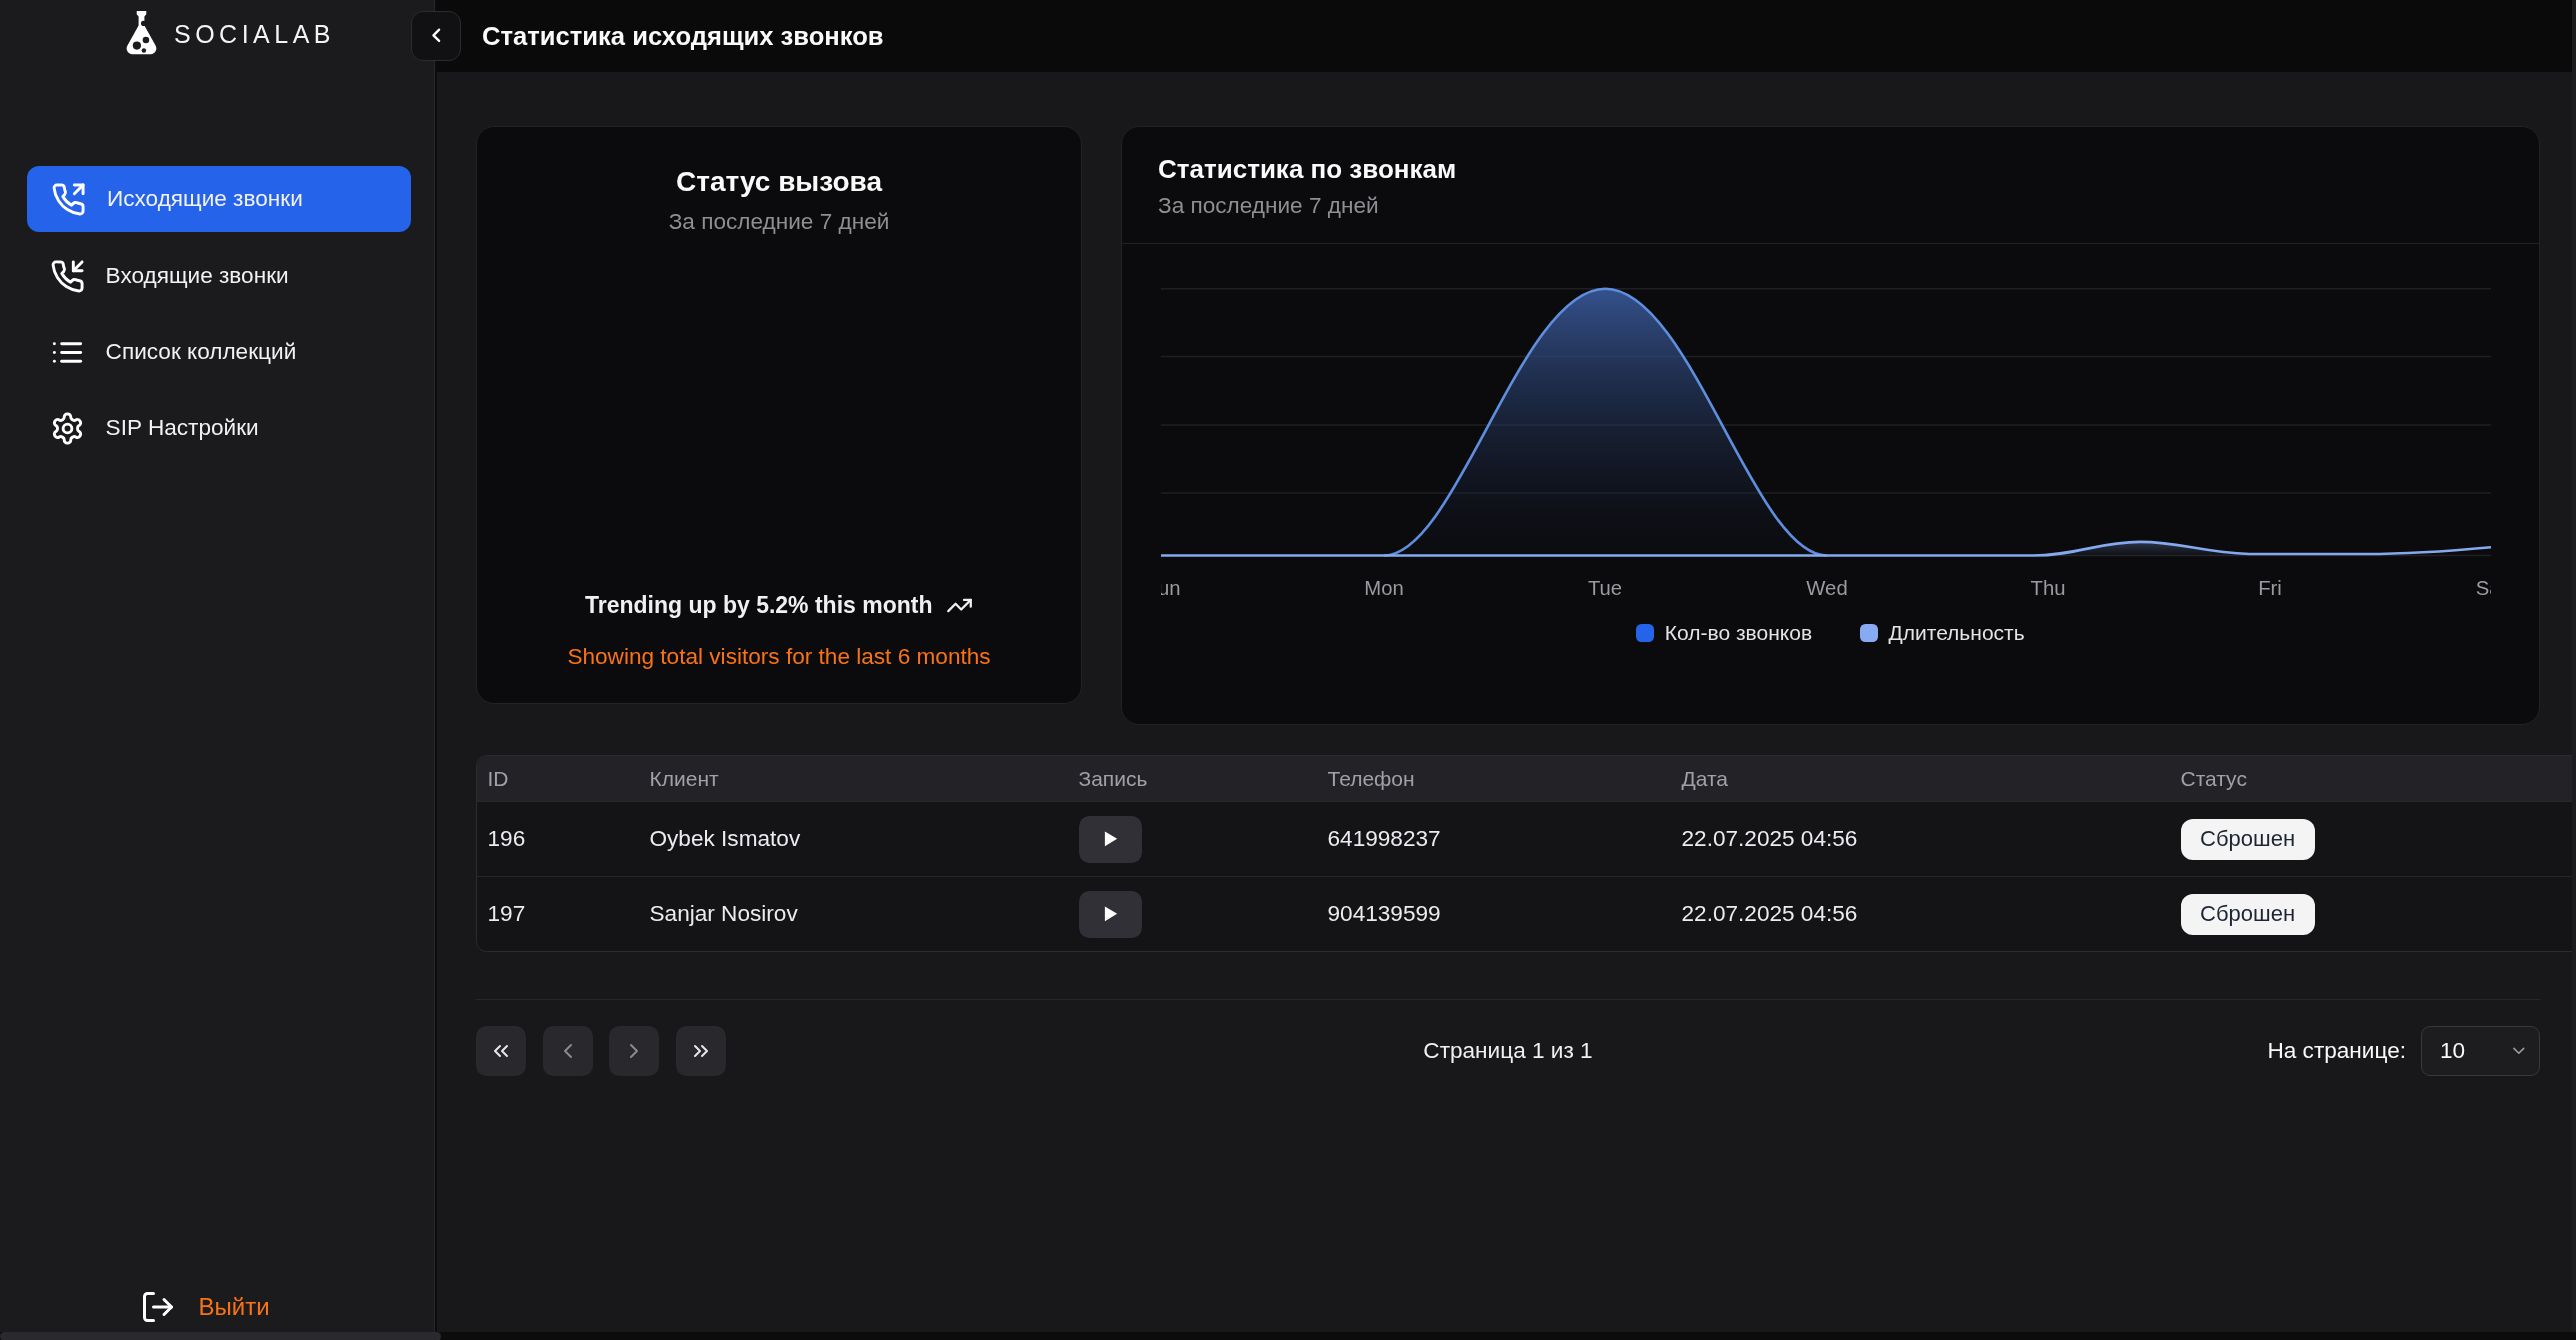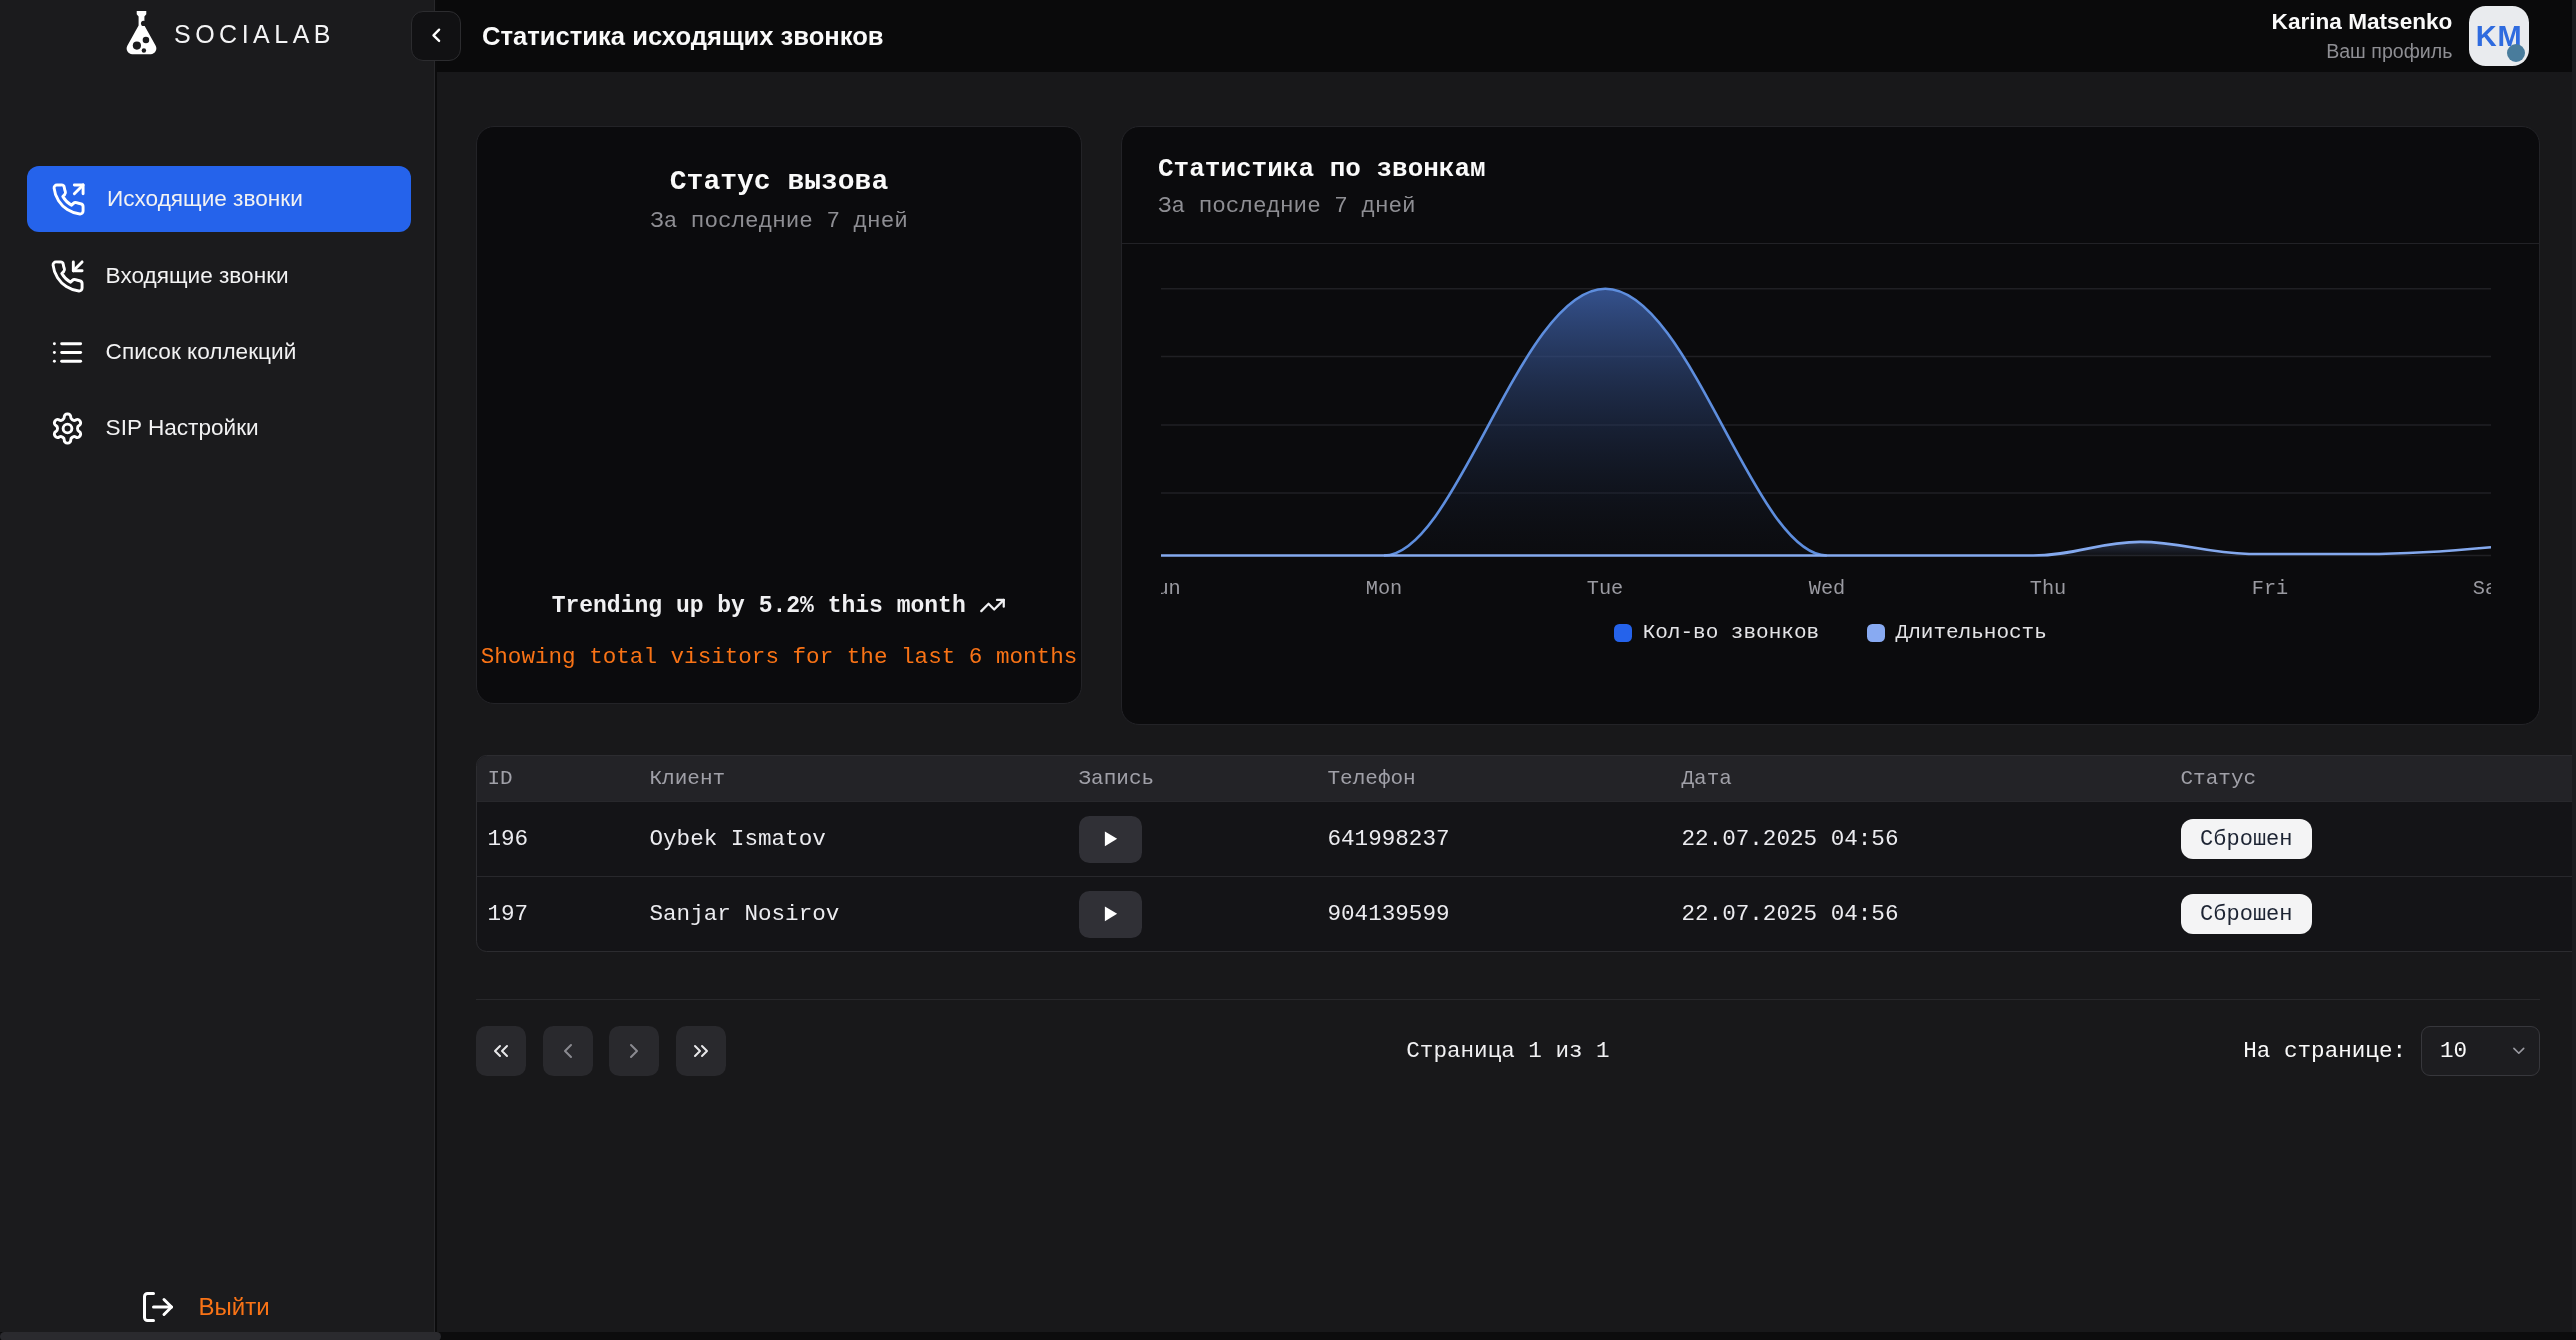--- a/index.html
+++ b/index.html
@@ -33,21 +33,21 @@
   .profile-texts{text-align:right;}
   .profile-name{font-size:22.6px;font-weight:600;color:#fafafa;}
   .profile-sub{font-size:19.6px;color:#8e8e93;margin-top:4.5px;}
   .avatar{position:relative;width:60px;height:60px;border-radius:16.6px;background:#e9ebee;
           display:flex;align-items:center;justify-content:center;}
   .avatar-initials{font-size:29px;font-weight:700;color:#2f6bdf;letter-spacing:0.8px;}
   .avatar-dot{position:absolute;right:3.8px;bottom:3.8px;width:18px;height:18px;border-radius:50%;
               background:#497c9c;}
 
   
-  .content{position:absolute;left:437px;top:72px;width:2139px;height:1268px;background:#18181a;font-family:Liberation Mono, monospace;}
+  .content{position:absolute;left:437px;top:72px;width:2139px;height:1268px;background:#18181a;}
   .card{position:absolute;background:#0b0b0d;border:1.5px solid #232327;border-radius:18px;}
 
   
   .status-card{left:39px;top:54px;width:606px;height:578px;}
   .status-title{margin-top:39px;text-align:center;font-size:28px;font-weight:600;color:#fafafa;}
   .status-sub{margin-top:10.5px;text-align:center;font-size:22.6px;color:#8e8e93;}
   .status-footer{position:absolute;left:0;right:0;bottom:33px;text-align:center;}
   .footer-primary{display:flex;justify-content:center;align-items:center;gap:13.6px;
                   font-size:23px;font-weight:600;color:#f0f0f2;}
   .footer-secondary{margin-top:25px;font-size:22.6px;color:#f97316;text-align:center;}
@@ -182,30 +182,20 @@
   <header class="header">
     <div class="back-btn">
       <span class="icon">
         <svg width="22.6" height="22.6" viewBox="0 0 24 24" fill="none" stroke="#ffffff" stroke-width="2.5" stroke-linecap="round" stroke-linejoin="round">
           <polyline points="15 18 9 12 15 6"></polyline>
         </svg>
       </span>
     </div>
     <div class="page-title">Статистика исходящих звонков</div>
 
-    <div class="profile">
-      <div class="profile-texts">
-        <div class="profile-name">Karina Matsenko</div>
-        <div class="profile-sub">Ваш профиль</div>
-      </div>
-      <div class="avatar">
-        <span class="avatar-initials">KM</span>
-        <span class="avatar-dot"></span>
-      </div>
-    </div>
   </header>
 
   <div class="content">
 
     <section class="card status-card">
       <div class="status-title">Статус вызова</div>
       <div class="status-sub">За последние 7 дней</div>
       <div class="status-footer">
         <div class="footer-primary">
           <span>Trending up by 5.2% this month</span>

